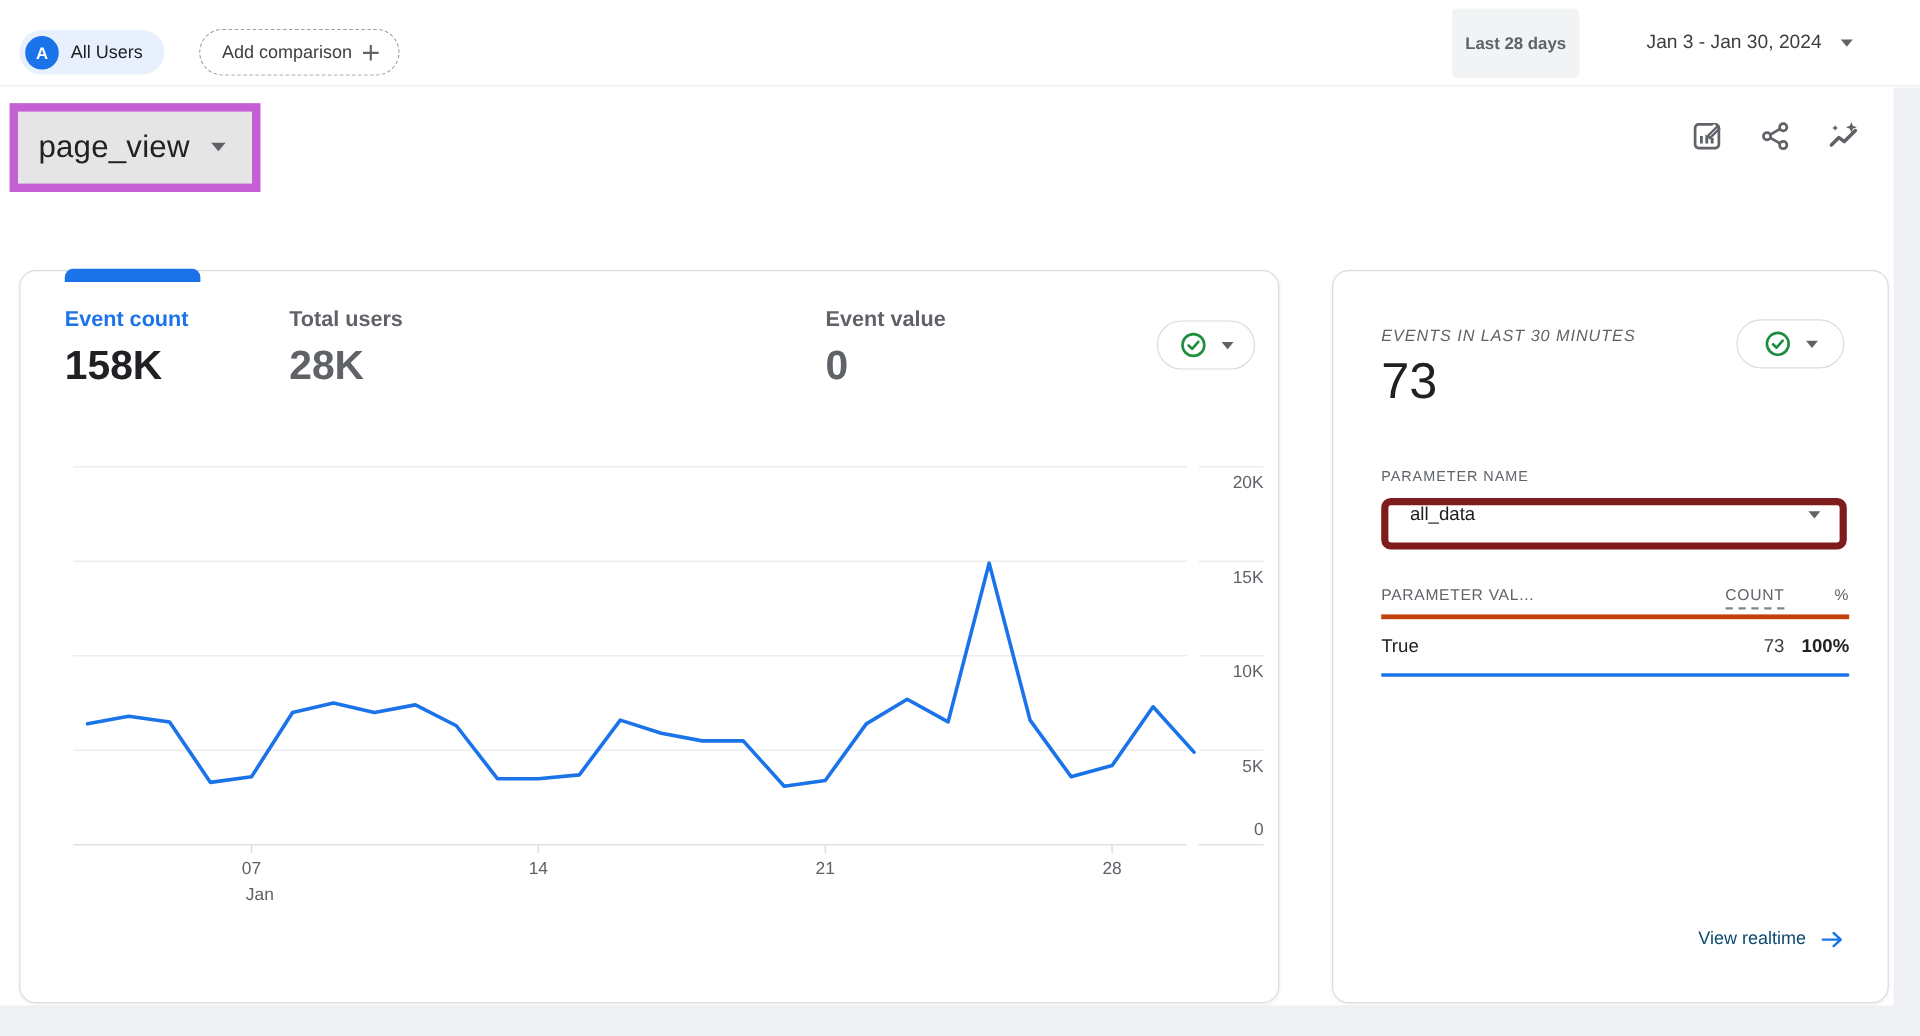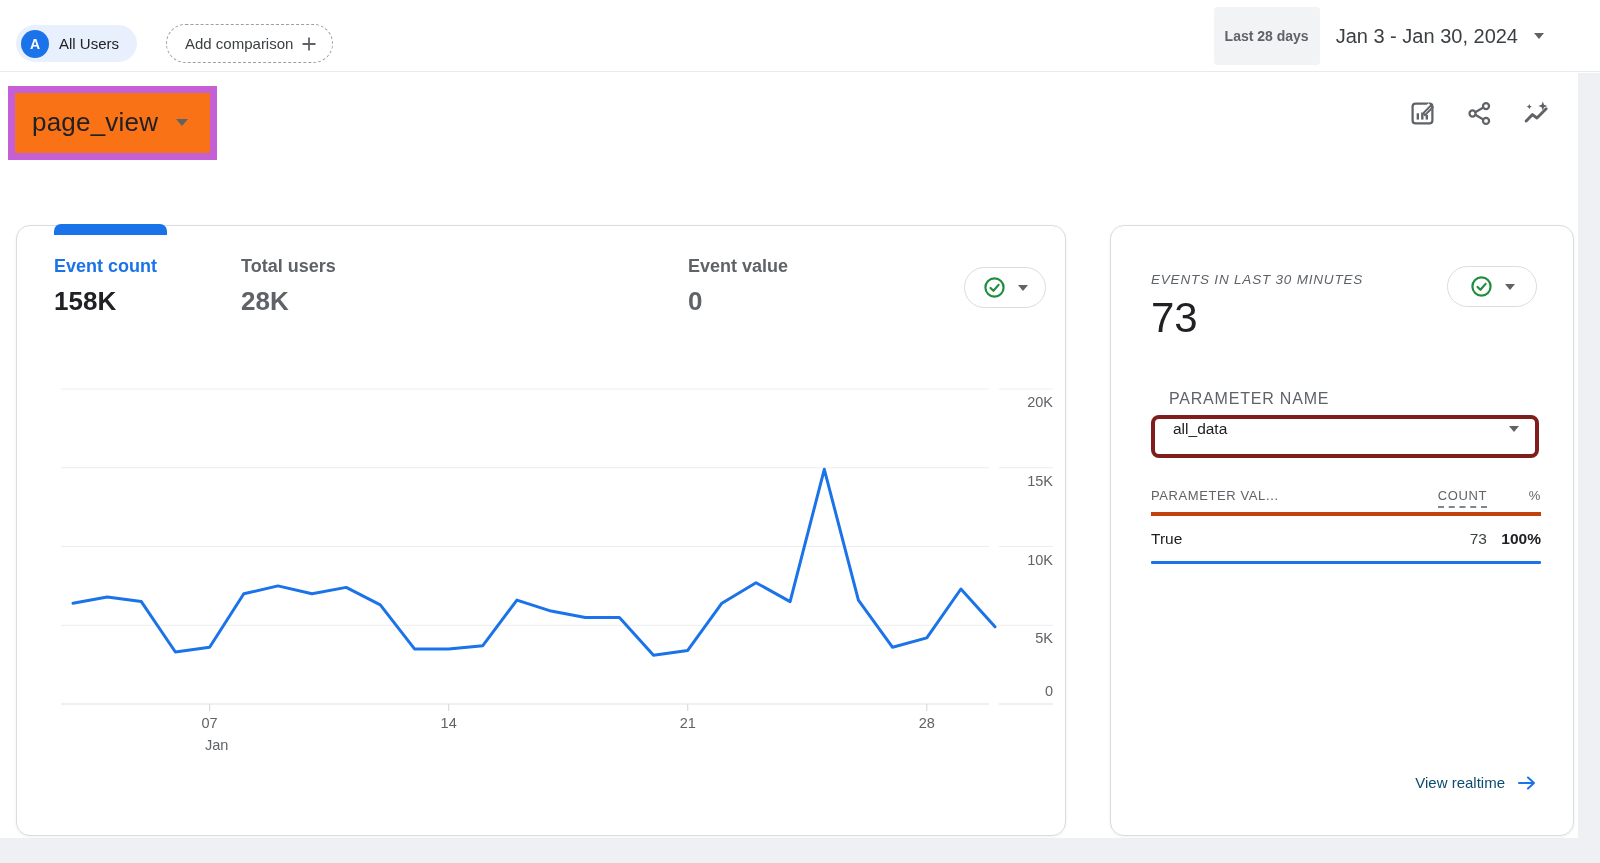--- a/index.html
+++ b/index.html
@@ -16,56 +16,56 @@
   .aud-chip { position:absolute; left:16px; top:25px; height:37px; display:flex; align-items:center; gap:10px;
     background:#e8f0fe; border-radius:19px; padding:4px 18px 4px 5px; cursor:pointer; }
   .avatar { width:28px; height:28px; border-radius:50%; background:#1a73e8; color:#fff; font-size:14px; font-weight:bold;
     display:flex; align-items:center; justify-content:center; }
   .aud-chip .lbl { font-size:15px; font-weight:500; color:#202124; }
   .add-cmp { position:absolute; left:166px; top:24px; height:39px; display:flex; align-items:center; gap:8px;
     border:1.6px dashed #9aa0a6; border-radius:20px; padding:0 15px 0 18px; background:#fff; cursor:pointer; }
   .add-cmp .lbl { font-size:15px; font-weight:500; color:#3c4043; }
   .hdr-right { position:absolute; right:56px; top:0; height:72px; display:flex; align-items:center; gap:16px; }
   .range-badge { background:#f1f3f4; color:#5f6368; font-size:14px; font-weight:600; padding:21px 11px; border-radius:4px; }
-  .date-text { font-size:20px; color:#3c4043; }
+  .date-text { font-size:16px; color:#3c4043;margin-left:40px; }
   .tri { width:0; height:0; border-left:5px solid transparent; border-right:5px solid transparent; border-top:6px solid #5f6368; display:inline-block; }
   
-  .annotation-box { position:absolute; left:8px; top:86px; z-index:4; border:7px solid #c55fd6; background:#f97316; }
+  .annotation-box { position:absolute; left:8px; top:86px; z-index:4; border:7px solid #c55fd6; background:#e5e5e5; }
   .event-select { display:flex; align-items:center; gap:18px; padding:14px 22px 15px 17px; cursor:pointer; }
   .event-select .lbl { font-size:26px; color:#202124; letter-spacing:0.2px; }
   .toolbar-icons { position:absolute; right:50px; top:100px; display:flex; gap:30px; color:#5f6368; z-index:2; }
   .toolbar-icons svg { display:block; cursor:pointer; }
   
   .bg-right  { position:absolute; top:73px; left:1578px; width:22px; height:790px; background:#eef0f4; }
   .bg-bottom { position:absolute; top:838px; left:0; width:1600px; height:25px; background:#eef0f4; }
   
   .card { position:absolute; background:#fff; border:1px solid #dadce0; border-radius:14px;
     box-shadow:0 1px 3px rgba(60,64,67,.08); z-index:1; }
   .main-card  { left:16px; top:225px; width:1050px; height:611px; }
   .right-card { left:1110px; top:225px; width:464px; height:611px; }
   .tab-indicator { position:absolute; left:37px; top:-2px; width:113px; height:11px; background:#1a73e8; border-radius:7px 7px 0 0; }
   
   .metric { position:absolute; top:30px; cursor:pointer;font-weight:bold; }
   .metric .label { font-size:18px; color:#5f6368; }
-  .metric .value { font-size:26px; color:#5f6368; margin-top:9px; }
+  .metric .value { font-size:34px; color:#5f6368; margin-top:9px; }
   .metric.selected .label { color:#1a73e8; }
   .metric.selected .value { color:#202124; }
   .m1{left:37px} .m2{left:224px} .m3{left:401px} .m4{left:671px}
   
   .check-pill { display:flex; align-items:center; justify-content:center; gap:12px; width:82px; height:41px;
     border:1px solid #dadce0; border-radius:21px; background:#fff; cursor:pointer; }
   .main-card .check-pill { position:absolute; left:947px; top:41px; }
   .right-card .check-pill { position:absolute; right:36px; top:40px; width:90px; }
   
   .chart-wrap { position:absolute; left:20px; top:143px; }
   
   .rc-title { position:absolute; left:40px; top:46px; font-size:13.5px; font-weight:500; letter-spacing:0.8px; color:#5f6368;font-style:italic; }
   .rc-big { position:absolute; left:40px; top:68px; font-size:42px; color:#202124; }
-  .rc-param-label { position:absolute; left:58px; top:164px; font-size:16px; font-weight:500; letter-spacing:0.8px; color:#5f6368; }
-  .rc-select { position:absolute; left:40px; top:189px; width:388px; height:43px; border:4px solid #7f1d1d; border-radius:8px;
+  .rc-param-label { position:absolute; left:40px; top:164px; font-size:12px; font-weight:500; letter-spacing:0.8px; color:#5f6368; }
+  .rc-select { position:absolute; left:40px; top:189px; width:388px; height:43px; border:6px solid #7f1d1d; border-radius:8px;
     display:flex; align-items:center; justify-content:space-between; padding:0 16px 16px 18px; cursor:pointer; background:#fff; }
   .rc-select .lbl { font-size:15.5px; color:#202124; }
   .rc-table { position:absolute; left:40px; top:262px; width:390px; }
   .rc-thead { display:flex; align-items:flex-end; padding-bottom:9px; border-bottom:4px solid #c2410c;
     font-size:13px; font-weight:500; letter-spacing:0.6px; color:#5f6368; }
   .rc-thead .c-name { flex:1; }
   .c-count { width:70px; text-align:right; }
   .c-pct { width:54px; text-align:right; }
   .rc-thead .c-count span { border-bottom:2px dashed #80868b; padding-bottom:3px; cursor:pointer; }
   .rc-row { display:flex; align-items:center; height:45px; font-size:15.5px; color:#202124; }

